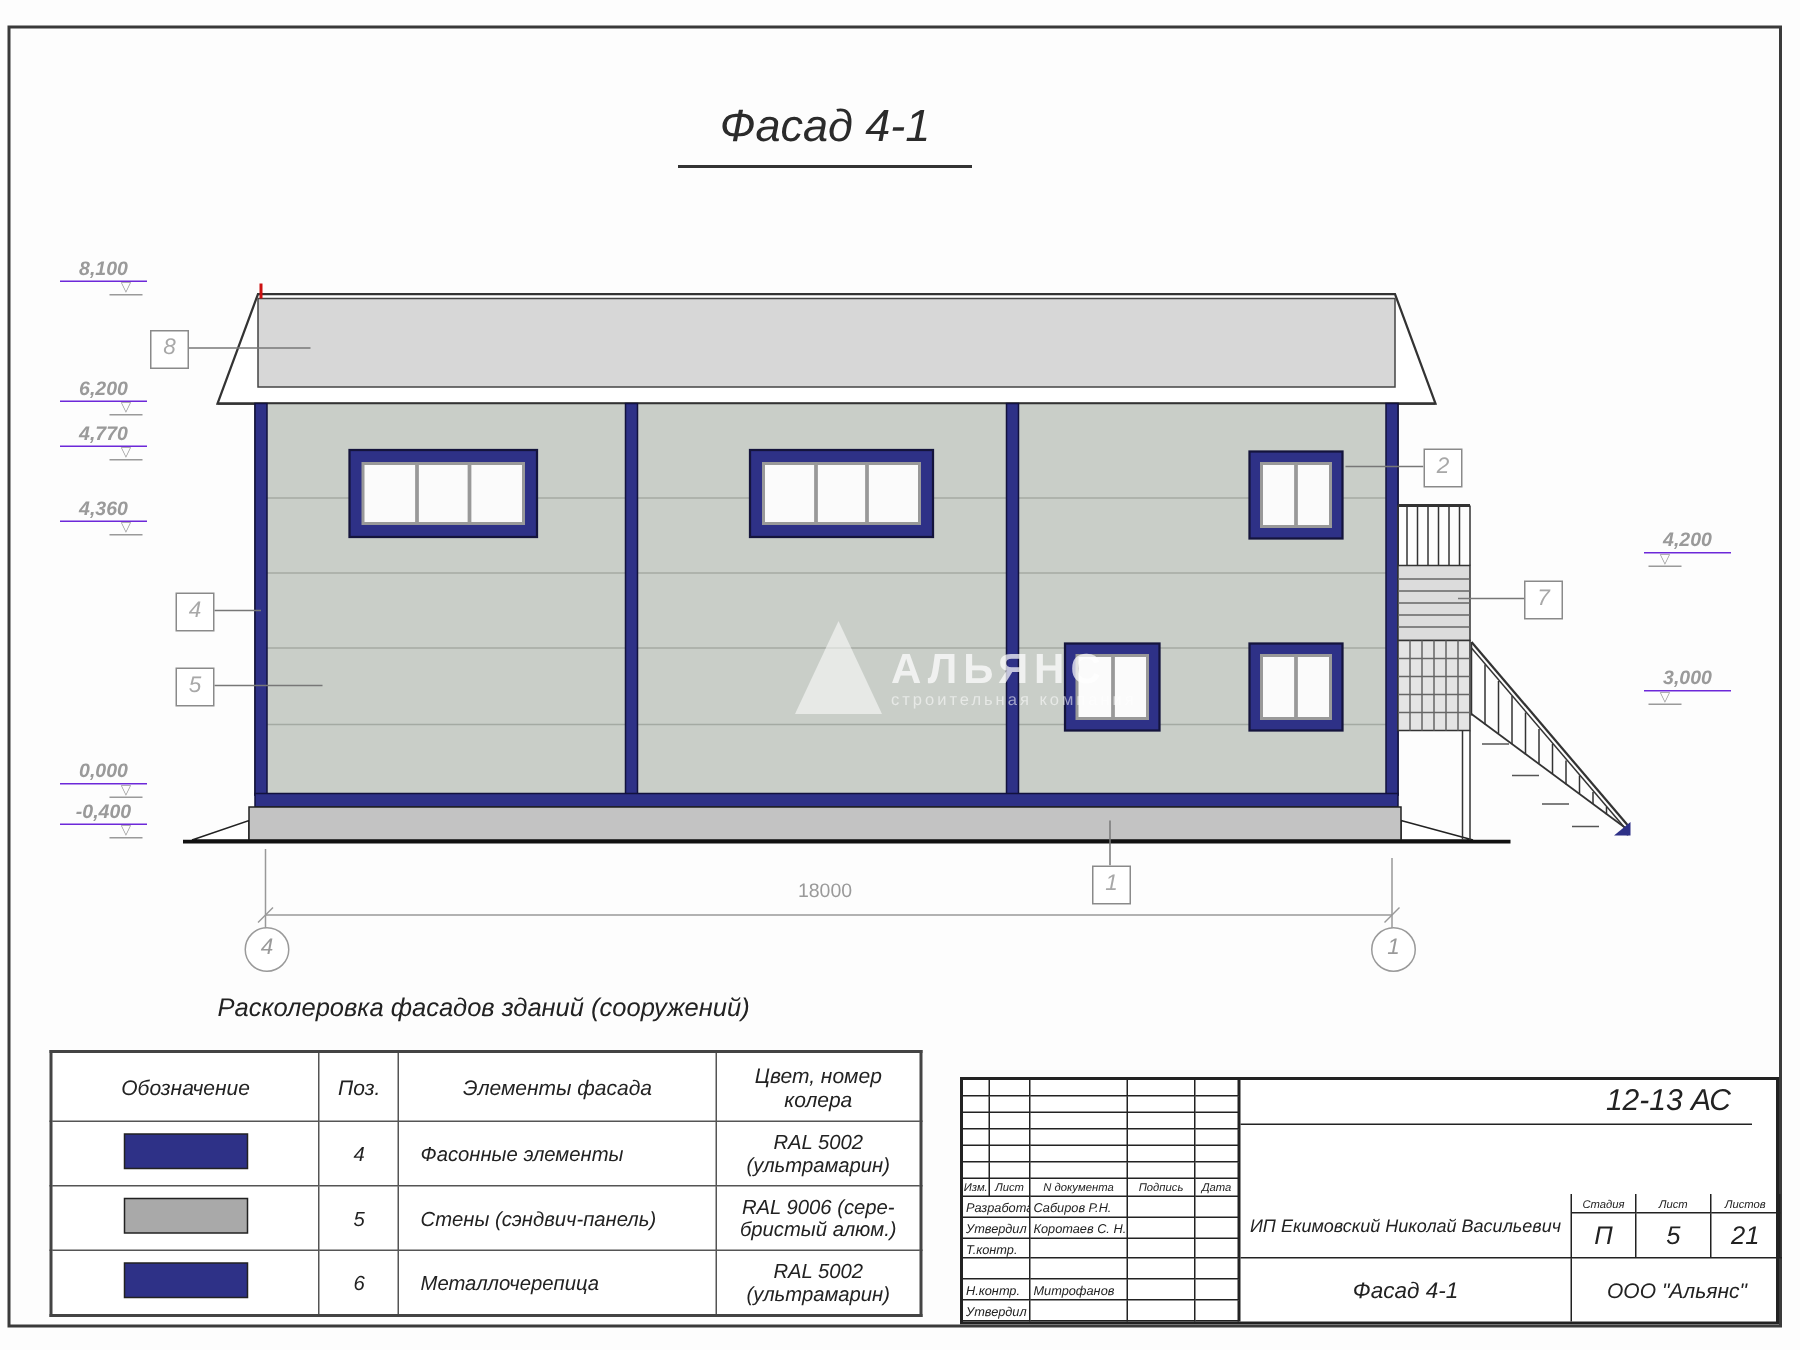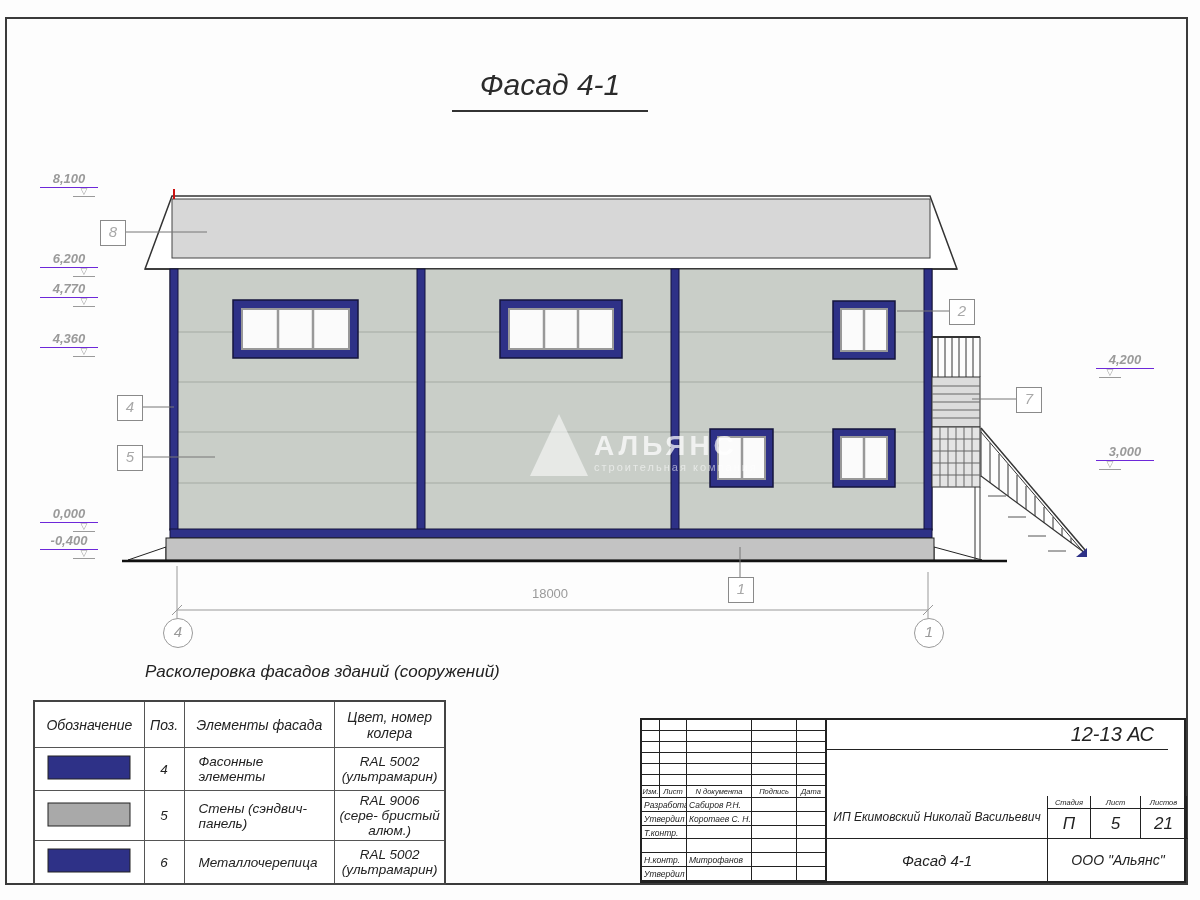--- a/index.html
+++ b/index.html
@@ -27,21 +27,21 @@
   #dim-text{left:518px;top:586px;width:64px;text-align:center;color:#9a9a9a;font-size:13px;}
   
   #watermark{left:530px;top:414px;display:flex;align-items:center;pointer-events:none;}
   #wm-tri{width:0;height:0;border-left:29px solid transparent;border-right:29px solid transparent;
           border-bottom:62px solid rgba(255,255,255,0.55);}
   #wm-txt{margin-left:6px;padding-top:14px;}
   #wm-name{font-size:28px;font-weight:bold;letter-spacing:4px;color:rgba(255,255,255,0.72);line-height:30px;}
   #wm-tag{font-size:11px;letter-spacing:2px;color:rgba(255,255,255,0.55);}
   
   #legend-title{left:105px;top:662px;font-size:17px;font-style:italic;color:#222;margin-left:40px;}
-  #legend{left:33px;top:700px;width:413px;border:2px solid #444;border-collapse:collapse;
+  #legend{left:33px;top:700px;width:582px;border:2px solid #444;border-collapse:collapse;
           background:#fff;color:#222;}
   #legend td{border:1px solid #555;font-style:italic;font-size:13.5px;text-align:center;padding:2px 4px;}
   #legend tr.hdr td{height:41px;font-size:14px;}
   #legend tr.r td{height:38px;}
   #legend td.el{text-align:left;padding-left:14px;}
   
   #tb{left:640px;top:718px;width:546px;height:165px;border:2px solid #222;box-sizing:border-box;
       background:#fff;color:#222;}
   #tb .cell{box-sizing:border-box;border-right:1px solid #222;border-bottom:1px solid #222;
             overflow:hidden;font-style:italic;}

